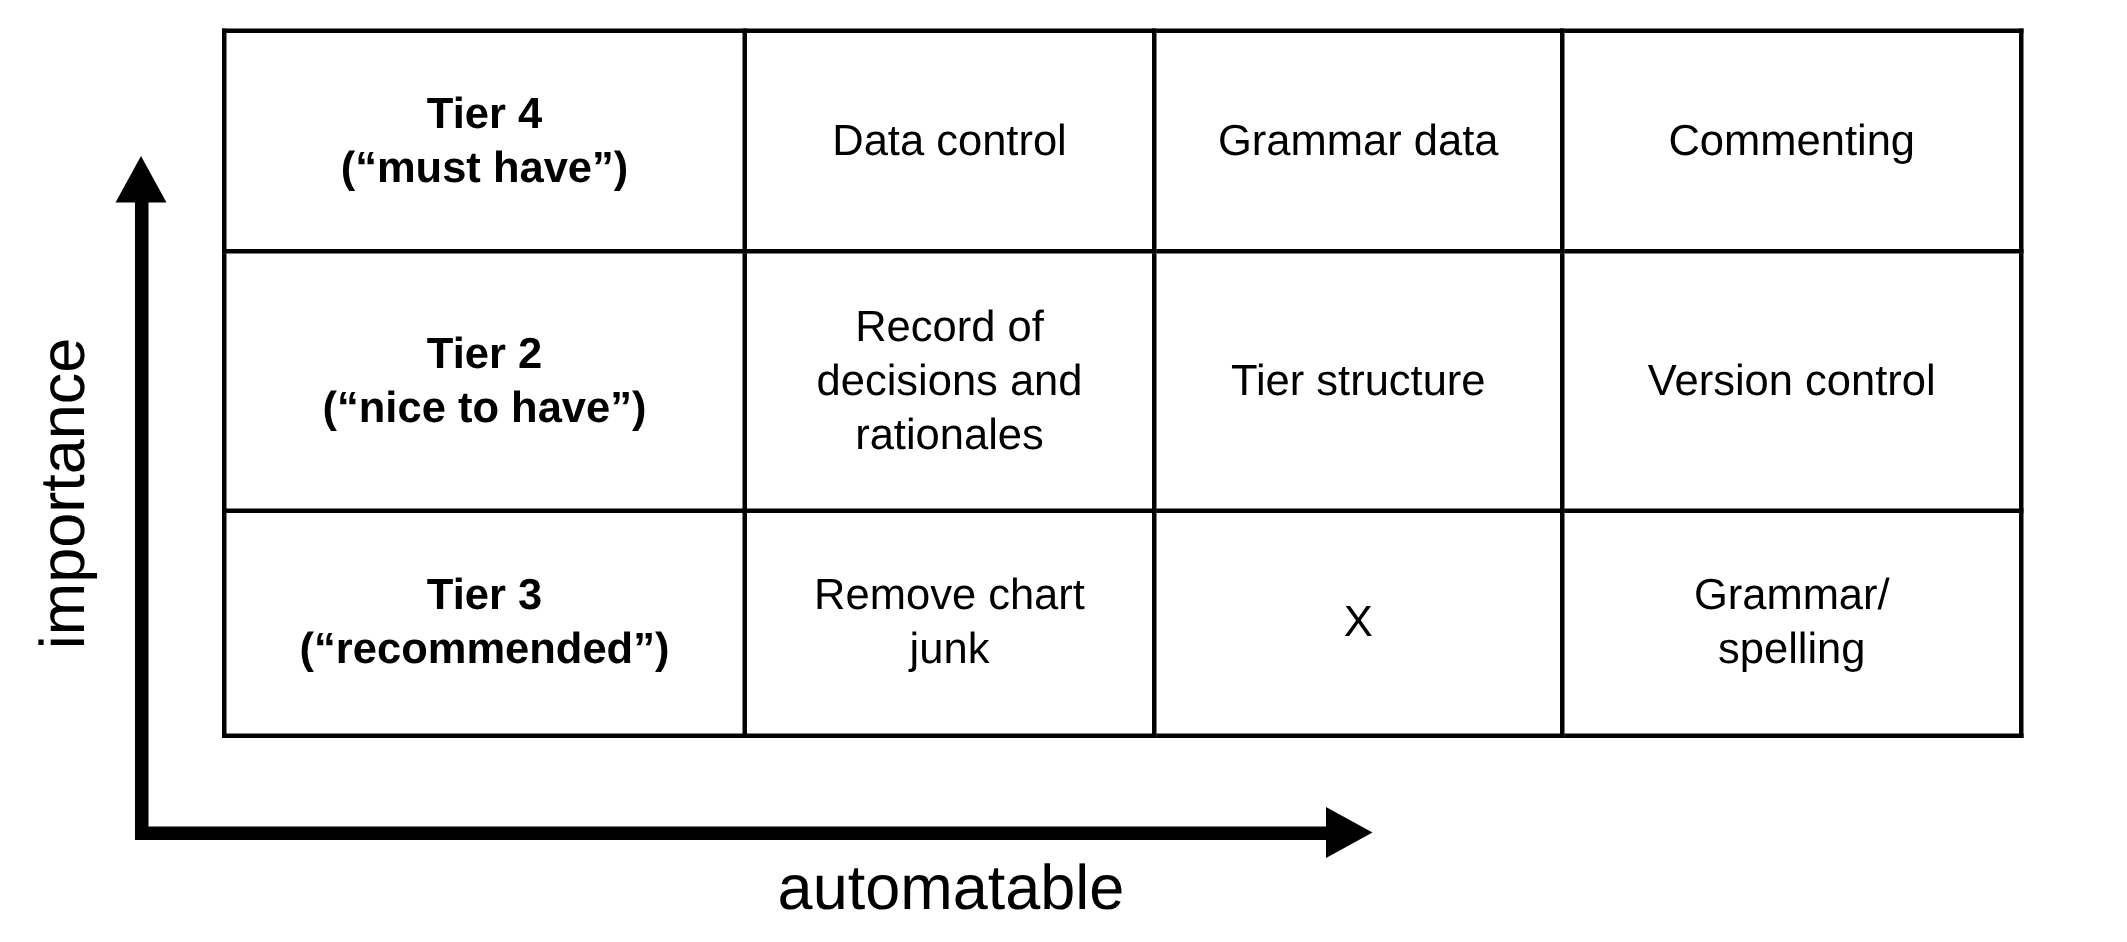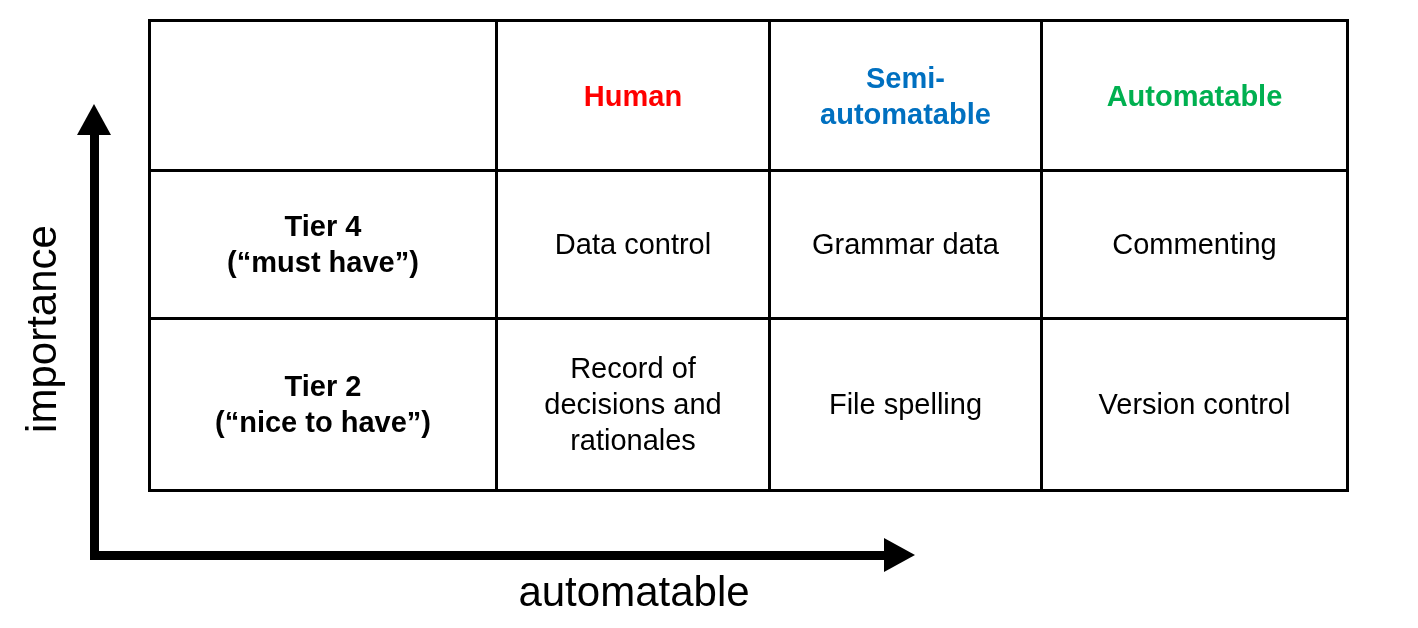--- a/index.html
+++ b/index.html
@@ -71,39 +71,41 @@
   <div class="x-label">automatable</div>
 
   <table class="matrix">
     <colgroup>
       <col style="width:347px">
       <col style="width:273px">
       <col style="width:272px">
       <col style="width:306px">
     </colgroup>
     <tbody>
-      <tr class="r-head">
-        <td></td>
-        <th style="color: rgb(255, 0, 0);">Human</th>
-        <th style="color: rgb(0, 112, 192);">Semi-
-automatable</th>
-        <th style="color: rgb(0, 176, 80);">Automatable</th>
-      </tr>
       <tr class="r-tier1">
         <th>Tier 4
 (“must have”)</th>
         <td>Data control</td>
         <td>Grammar data</td>
         <td>Commenting</td>
       </tr>
       <tr class="r-tier2">
         <th>Tier 2
 (“nice to have”)</th>
         <td>Record of
 decisions and
 rationales</td>
-        <td>File spelling</td>
+        <td>Tier structure</td>
         <td>Version control</td>
+      </tr>
+      <tr class="r-tier3">
+        <th>Tier 3
+(“recommended”)</th>
+        <td>Remove chart
+junk</td>
+        <td>X</td>
+        <td>Grammar/
+spelling</td>
       </tr>
     </tbody>
   </table>
 
 </div>
 
 </body></html>

